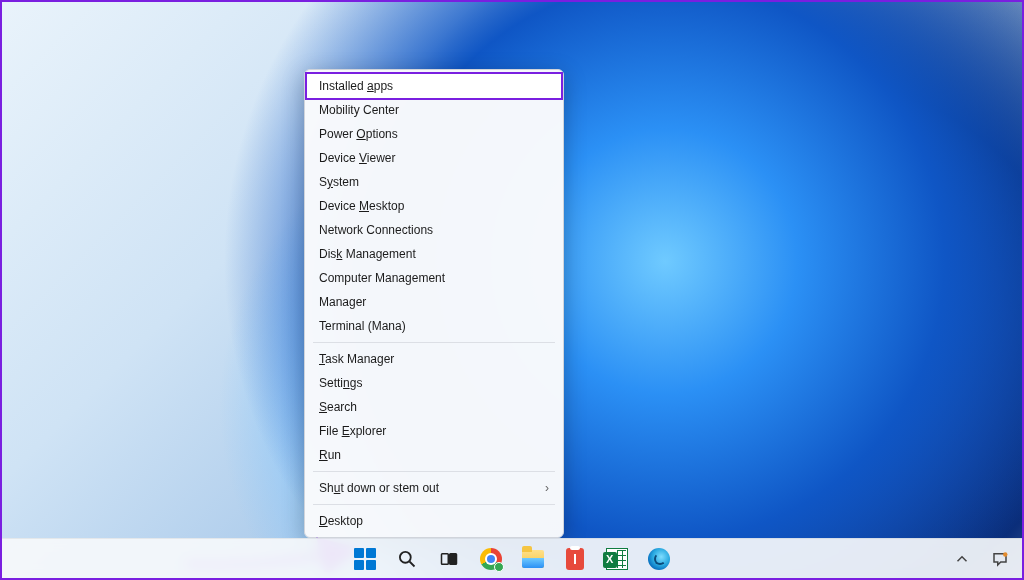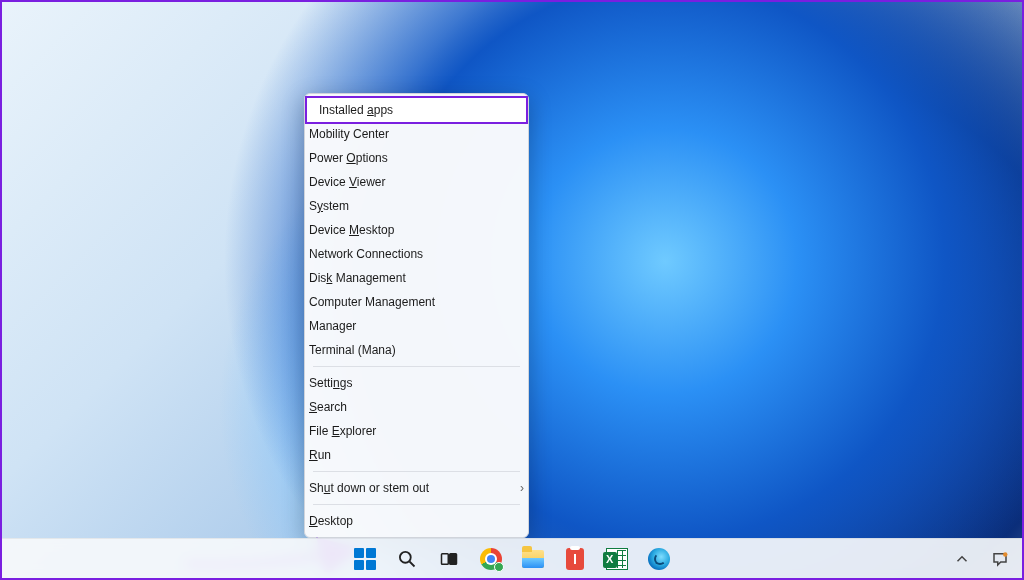--- a/index.html
+++ b/index.html
@@ -79,26 +79,26 @@
     background: radial-gradient(circle at 60% 40%, #7fddff, #2aa9e0 45%, #0b76c4 70%, #075a9a 100%);
     position:relative;}
   .edge::after{content:"";position:absolute;inset:5px 4px 5px 6px;border:2px solid #0b4a7a;
     border-top-color:transparent;border-right-color:transparent;border-radius:50%;}
 
   
   .tray-svg { width:18px;height:18px; }
 
   
   .ctx-menu {
-    position: absolute; left: 302px; bottom: 40px; width: 225px;
+    position: absolute; left: 302px; bottom: 40px; width: 260px;
     background: rgba(249,250,252,0.98); border:1px solid #d0d4db;
     border-radius: 6px; box-shadow: 0 6px 22px rgba(0,0,0,0.25);
     padding: 4px 0; font-size: 12px; color:#1b1b1b;
   }
-  .ctx-item { padding: 5px 4px; cursor: default; display:flex; align-items:center; justify-content:space-between;}
+  .ctx-item { padding: 5px 14px; cursor: default; display:flex; align-items:center; justify-content:space-between;}
   .ctx-item.highlight { border:2px solid #7a1fe0; margin:-2px 0; padding:5px 12px; background:#fff;}
   .ctx-sep { height:1px; background:#dcdfe5; margin:4px 8px; }
   .ctx-item .u { text-decoration: underline; text-underline-offset: 1px;}
   .ctx-sub::after { content:"›"; color:#666; font-size:12px; margin-left:auto;}
 
   
   .arrow {
     position:absolute; left:180px; bottom:6px; width:180px; height:40px; pointer-events:none;
   }
 </style>
@@ -137,20 +137,23 @@
   </div>
   <div class="ctx-item">
     <span><span>Manager</span><span class="u"></span><span></span></span>
   </div>
   <div class="ctx-item">
     <span><span>Terminal (Mana)</span><span class="u"></span><span></span></span>
   </div>
 
   <div class="ctx-sep"></div>
 
+  <div class="ctx-item">
+    <span><span></span><span class="u">T</span><span>ask Manager</span></span>
+  </div>
   <div class="ctx-item">
     <span><span>Setti</span><span class="u">n</span><span>gs</span></span>
   </div>
   <div class="ctx-item">
     <span><span></span><span class="u">S</span><span>earch</span></span>
   </div>
   <div class="ctx-item">
     <span><span>File </span><span class="u">E</span><span>xplorer</span></span>
   </div>
   <div class="ctx-item">

